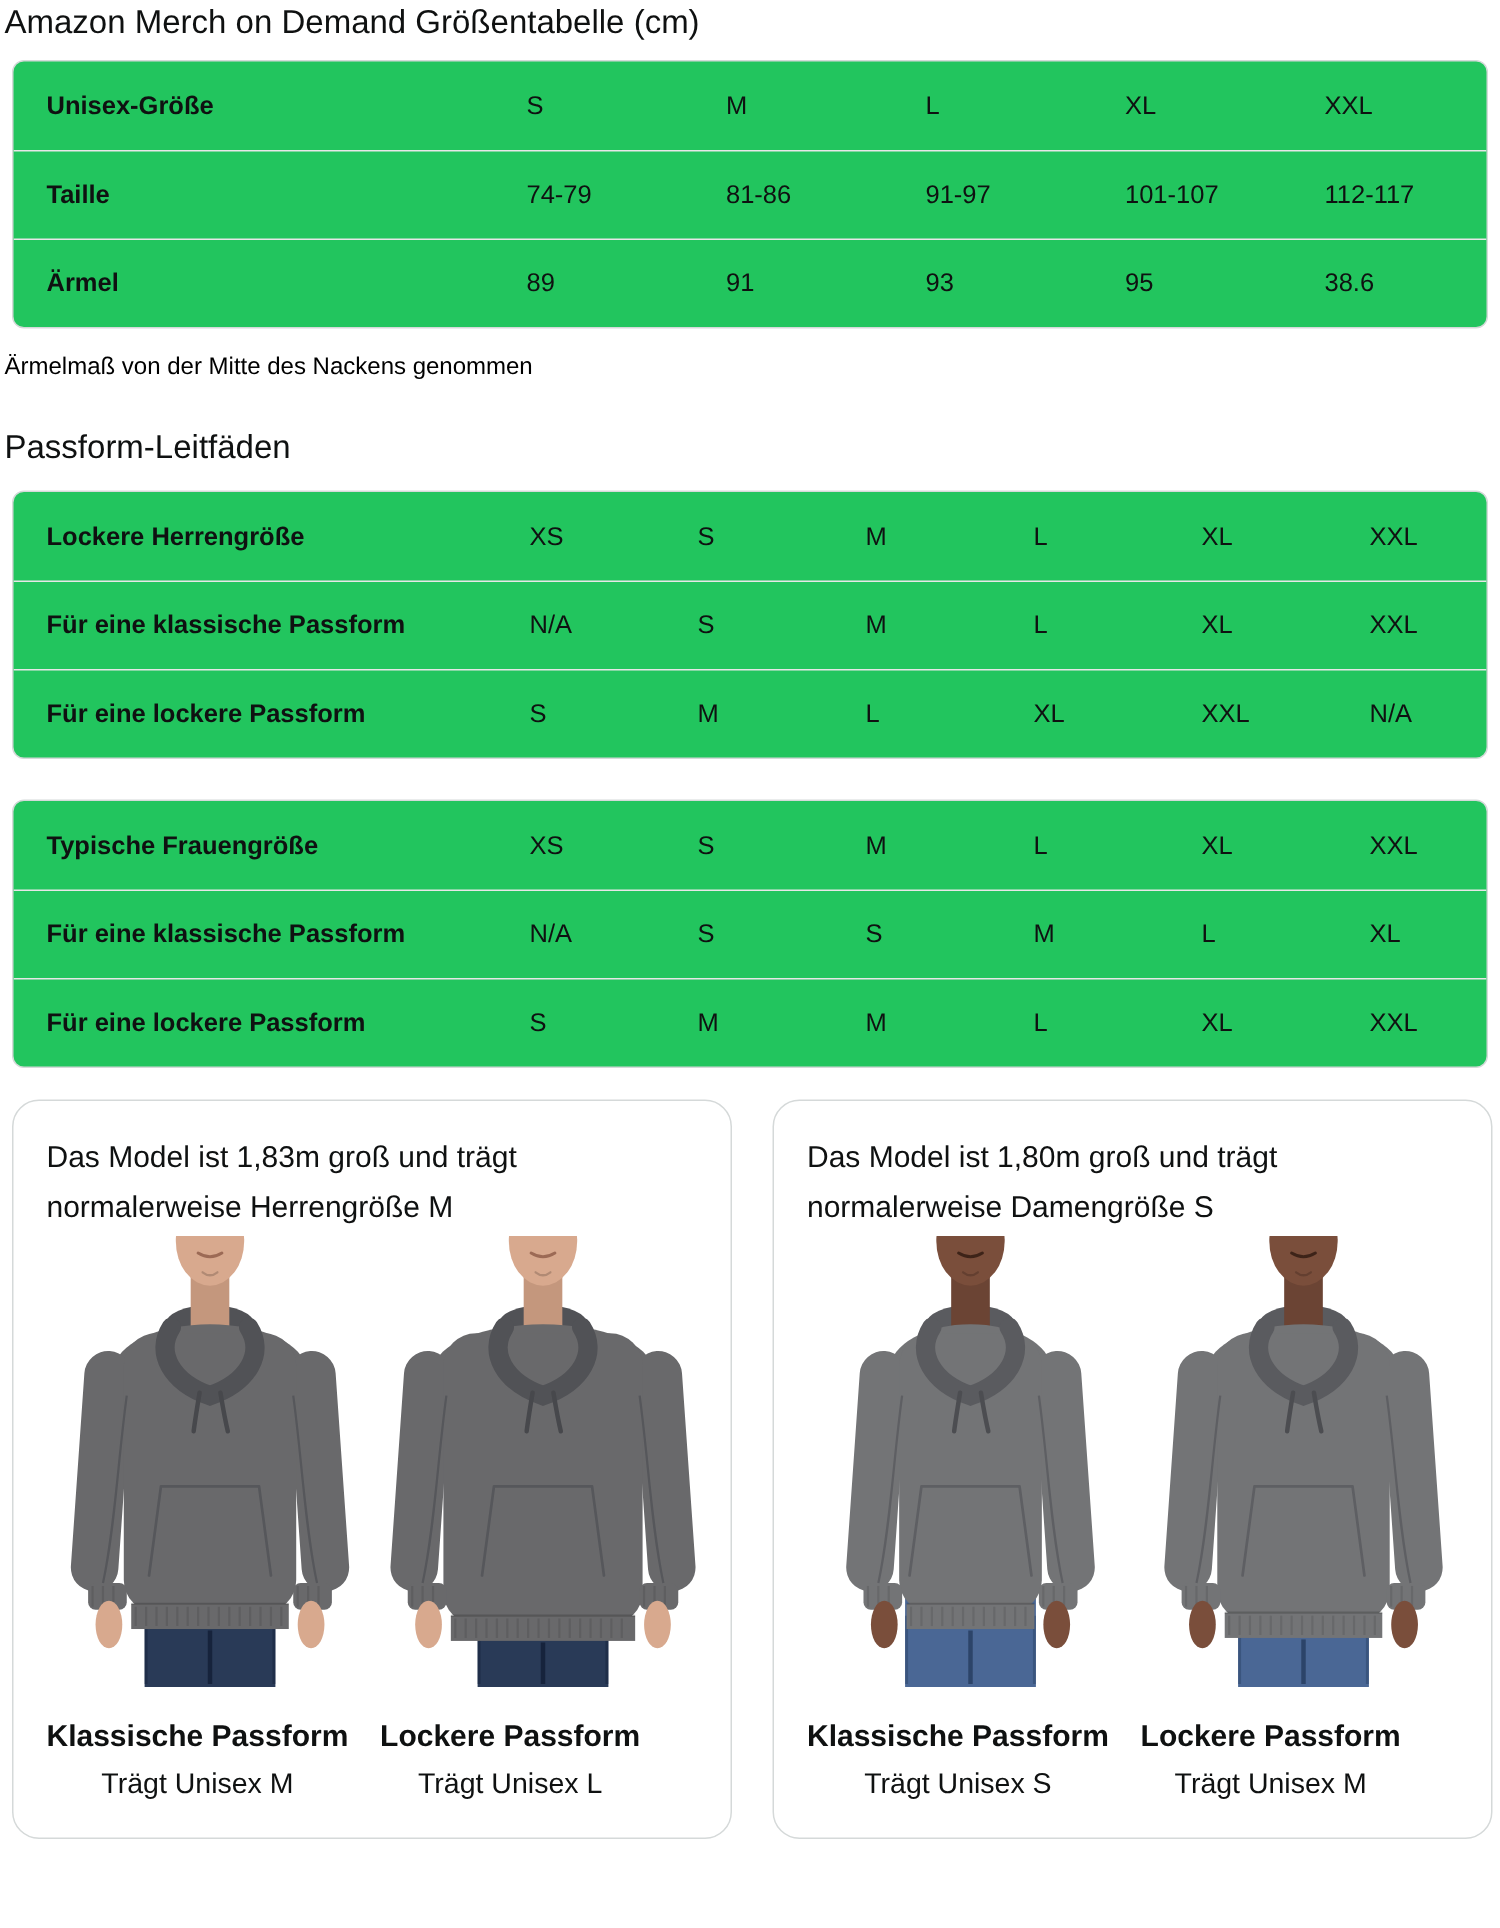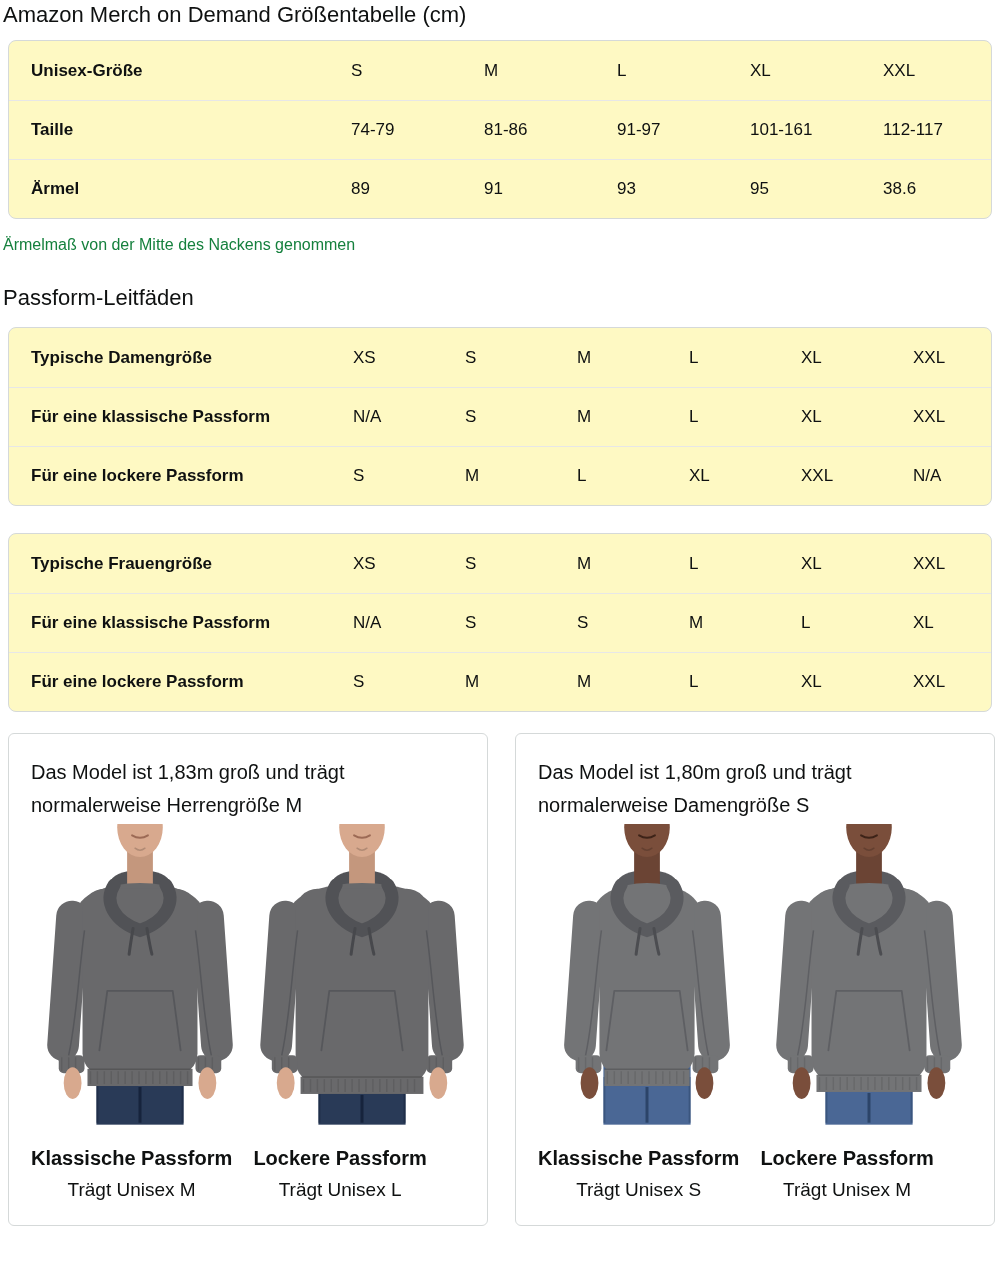--- a/index.html
+++ b/index.html
@@ -12,42 +12,42 @@
   }
   .page { width: 1000px; padding: 0 8px; }
 
   .page-title {
     font-size: 22px; font-weight: 400; line-height: 26px;
     margin: 2px 0 0 -5px;
   }
 
   .table {
     border: 1px solid #d5d9d9; border-radius: 8px;
-    background: #fef9c3; overflow: hidden; width: 100%;
+    background: #22c55e; overflow: hidden; width: 100%;
   }
   .t-size   { margin-top: 12px; }
   .t-men    { margin-top: 16px; }
   .t-women  { margin-top: 27px; }
   .trow { display: grid; align-items: center; height: 59px; padding-left: 22px; }
   .trow + .trow { border-top: 1px solid #e7e7e7; }
   .t-size .trow  { grid-template-columns: 320px repeat(4, 133px) 1fr; }
   .t-men .trow, .t-women .trow { grid-template-columns: 322px repeat(5, 112px) 1fr; }
   .tlabel { font-weight: 700; font-size: 17px; }
   .tval   { font-size: 17px; }
 
   .note {
-    font-size: 16px; line-height: 20px; margin: 16px 0 0 -5px; color: #15803d;
+    font-size: 16px; line-height: 20px; margin: 16px 0 0 -5px; color: #000000;
   }
   .section-title {
     font-size: 22px; font-weight: 400; line-height: 26px; margin: 30px 0 0 -5px;
   }
 
   .cards { display: flex; gap: 27px; margin-top: 21px; }
   .card {
-    flex: 1 1 0; border: 1px solid #d5d9d9; border-radius: 6px;
+    flex: 1 1 0; border: 1px solid #d5d9d9; border-radius: 18px;
     background: #fff; padding: 22px 20px 24px 22px; height: 493px;
   }
   .card-heading {
     font-size: 20px; font-weight: 400; line-height: 33px;
     max-width: 372px; min-height: 66px;
   }
   .figures { display: flex; justify-content: space-between; margin-top: 2px; }
   .figure-block { width: 49%; display: flex; flex-direction: column; align-items: flex-start; }
   .figure-img { width: 218px; height: 310px; }
   .figure-img svg { display: block; }
@@ -69,40 +69,40 @@
         <div class="tval">M</div>
         <div class="tval">L</div>
         <div class="tval">XL</div>
         <div class="tval">XXL</div>
       </div>
       <div class="trow">
         <div class="tlabel">Taille</div>
         <div class="tval">74-79</div>
         <div class="tval">81-86</div>
         <div class="tval">91-97</div>
-        <div class="tval">101-161</div>
+        <div class="tval">101-107</div>
         <div class="tval">112-117</div>
       </div>
       <div class="trow">
         <div class="tlabel">Ärmel</div>
         <div class="tval">89</div>
         <div class="tval">91</div>
         <div class="tval">93</div>
         <div class="tval">95</div>
         <div class="tval">38.6</div>
       </div>
     </div>
 
   <div class="note">Ärmelmaß von der Mitte des Nackens genommen</div>
 
   <h2 class="section-title">Passform-Leitfäden</h2>
 
   <div class="table t-men">
       <div class="trow">
-        <div class="tlabel">Typische Damengröße</div>
+        <div class="tlabel">Lockere Herrengröße</div>
         <div class="tval">XS</div>
         <div class="tval">S</div>
         <div class="tval">M</div>
         <div class="tval">L</div>
         <div class="tval">XL</div>
         <div class="tval">XXL</div>
       </div>
       <div class="trow">
         <div class="tlabel">Für eine klassische Passform</div>
         <div class="tval">N/A</div>

